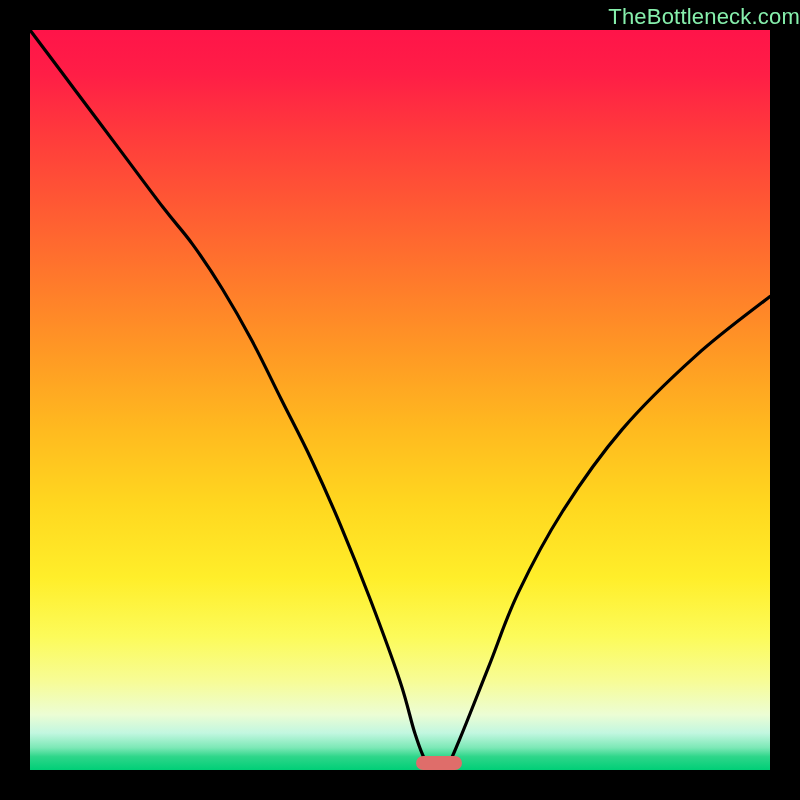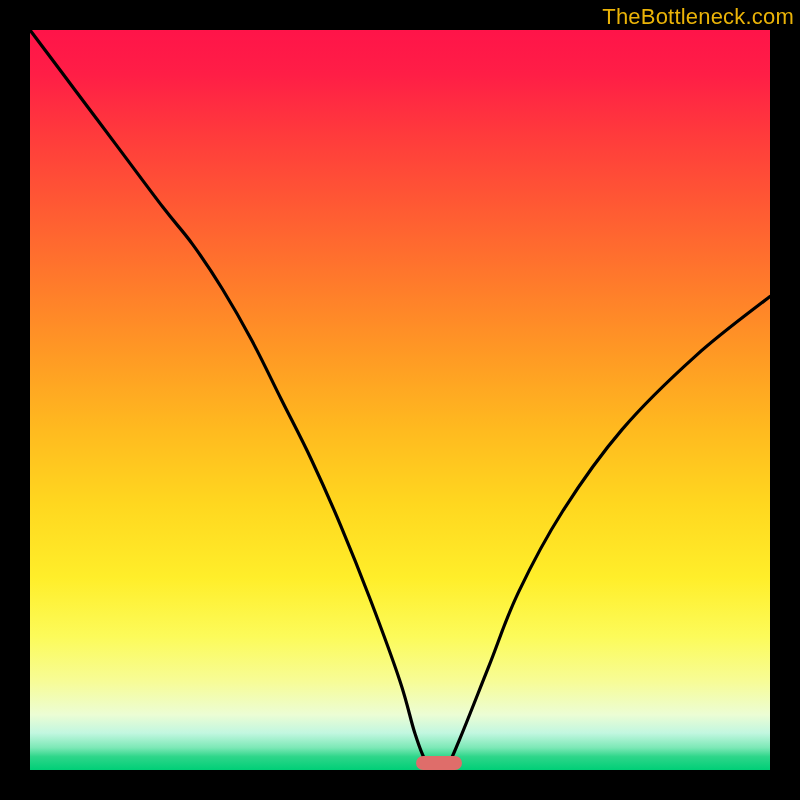--- a/index.html
+++ b/index.html
@@ -53,22 +53,22 @@
   }
   .marker {
     position: absolute;
     background: #df6d6a;
     border-radius: 10px;
     height: 14px;
   }
   .watermark {
     position: absolute;
     top: 4px;
-    right: 6px;
-    color: #eab308;
+    right: 0;
+    color: #86efac;
     font-size: 22px;
     font-weight: 500;
     letter-spacing: 0.2px;
     user-select: none;
   }
 </style>
 </head>
 <body>
 
 <div class="frame">

